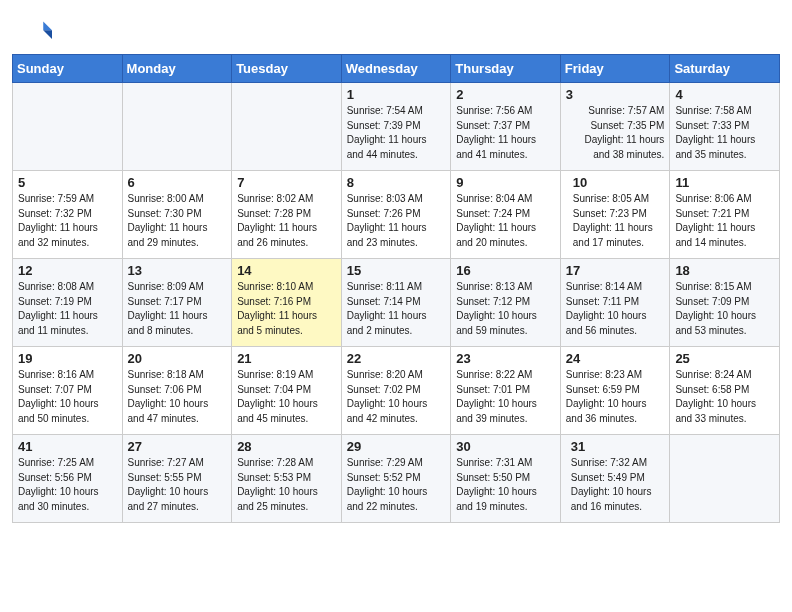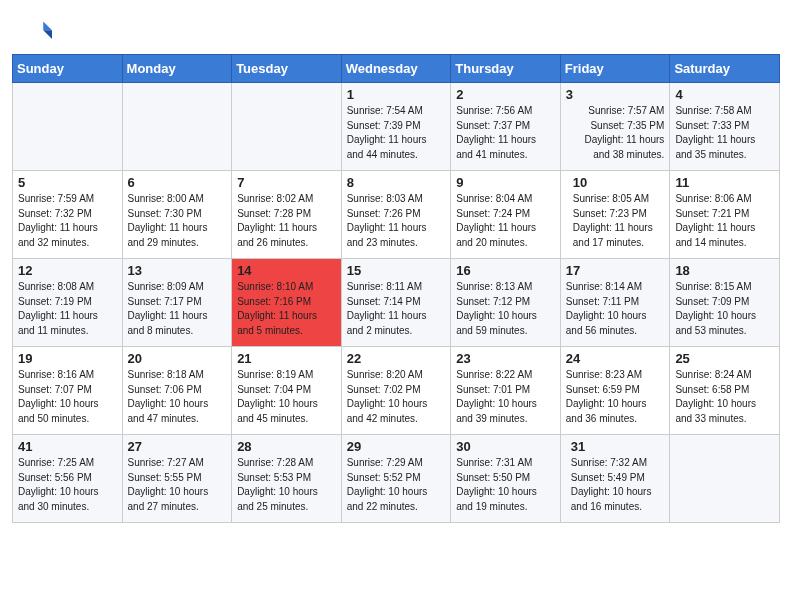--- a/index.html
+++ b/index.html
@@ -215,21 +215,21 @@
 Daylight: 11 hours
 and 11 minutes.</div>
         </td>
         <td style="background: rgb(245, 247, 250);">
           <span class="day-number">13</span>
           <div class="day-info" style="white-space: pre-line;">Sunrise: 8:09 AM
 Sunset: 7:17 PM
 Daylight: 11 hours
 and 8 minutes.</div>
         </td>
-        <td style="background: #ef4444;">
+        <td style="background: #fef9c3;">
           <span class="day-number">14</span>
           <div class="day-info" style="white-space: pre-line;">Sunrise: 8:10 AM
 Sunset: 7:16 PM
 Daylight: 11 hours
 and 5 minutes.</div>
         </td>
         <td style="background: rgb(245, 247, 250);">
           <span class="day-number">15</span>
           <div class="day-info" style="white-space: pre-line;">Sunrise: 8:11 AM
 Sunset: 7:14 PM

